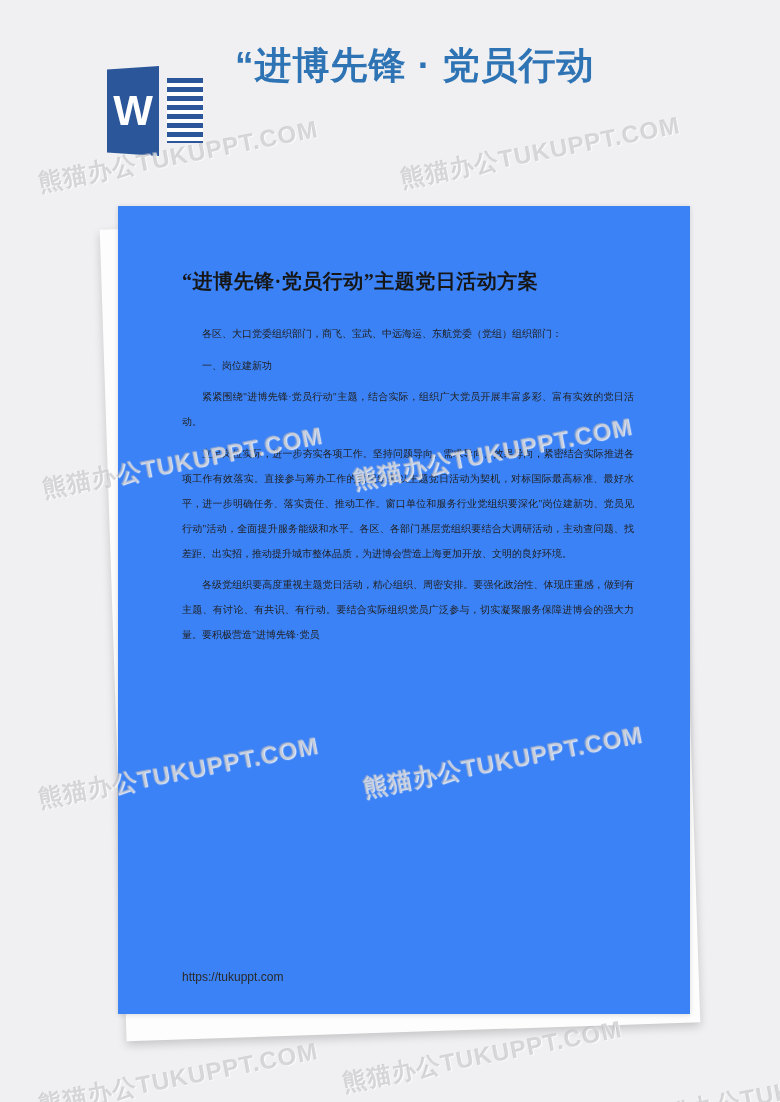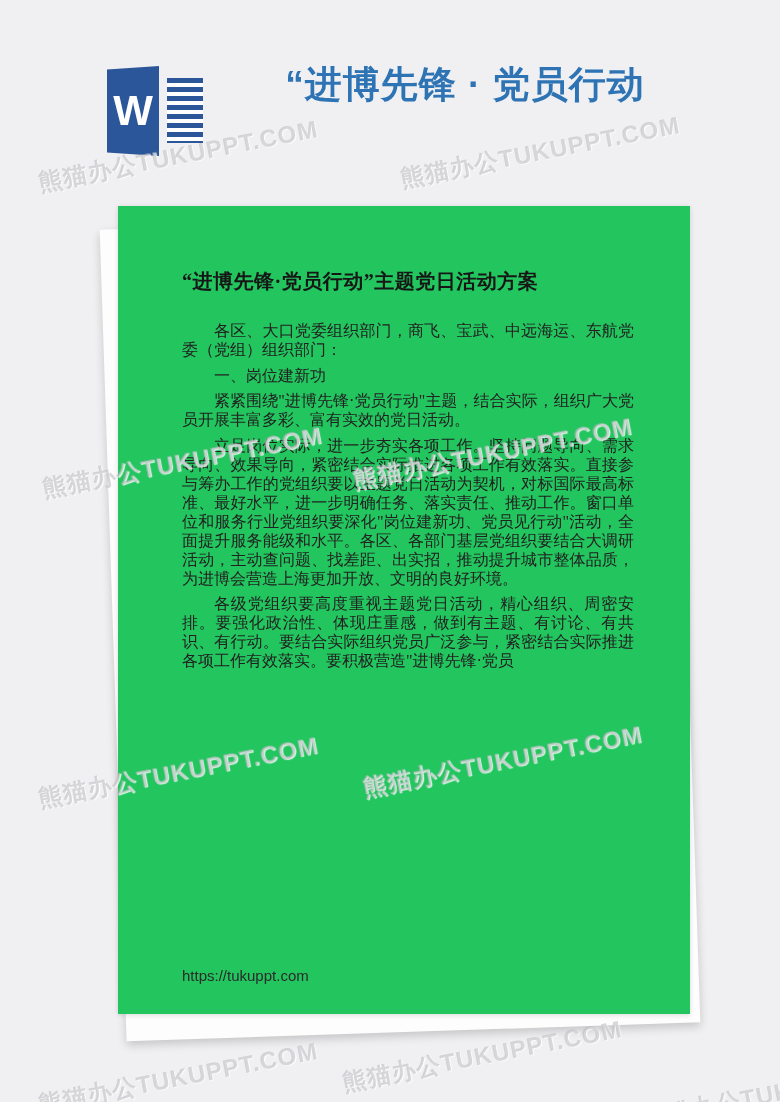--- a/index.html
+++ b/index.html
@@ -9,36 +9,36 @@
   
   .header{position:absolute;left:0;top:0;width:780px;height:190px;}
   .word-icon{position:absolute;left:107px;top:66px;width:98px;height:90px;}
   .word-icon .w-page{position:absolute;left:60px;top:12px;width:36px;height:65px;
       background:repeating-linear-gradient(to bottom,#2b579a 0px,#2b579a 5px,#ffffff 5px,#ffffff 9px);
       background-color:#2b579a;}
   .word-icon .w-cover{position:absolute;left:0;top:0;width:52px;height:90px;background:#2b579a;
       clip-path:polygon(0 4%,100% 0,100% 100%,0 96%);
       display:flex;align-items:center;justify-content:center;}
   .word-icon .w-cover span{color:#ffffff;font-size:42px;font-weight:bold;line-height:1;}
-  .header-title{position:absolute;left:235px;top:60px;width:460px;text-align:center;
+  .header-title{position:absolute;left:235px;top:41px;width:460px;
       color:#2e74b5;font-size:37px;line-height:50px;font-weight:600;letter-spacing:1px;}
 
   
   .sheet-back{position:absolute;left:113px;top:220px;width:574px;height:812px;background:#fdfdfd;
       transform:rotate(-1.9deg);box-shadow:0 4px 10px rgba(0,0,0,0.18);z-index:1;}
-  .sheet-front{position:absolute;left:118px;top:206px;width:572px;height:808px;background:#22c55e;
+  .sheet-front{position:absolute;left:118px;top:206px;width:572px;height:808px;background:#3b82f6;
       box-shadow:0 1px 5px rgba(0,0,0,0.14);z-index:2;}
 
   
   .doc-inner{position:absolute;left:64px;right:56px;top:62px;}
   .doc-title{font-family:"Liberation Serif","DejaVu Serif",serif;font-size:20px;font-weight:bold;
       color:#161616;margin:0 0 26px 0;letter-spacing:0.5px;}
-  .doc-para,.doc-heading{font-family:"Liberation Serif","DejaVu Serif",serif;font-size:16px;
-      line-height:19px;color:#212121;text-indent:2em;text-align:justify;margin:0 0 6.5px 0;}
-  .page-footer-link{position:absolute;left:64px;bottom:30px;font-size:15px;color:#2a2a2a;
+  .doc-para,.doc-heading{font-family:"Liberation Serif","DejaVu Serif",serif;font-size:10px;
+      line-height:25px;color:#212121;text-indent:2em;text-align:justify;margin:0 0 6.5px 0;}
+  .page-footer-link{position:absolute;left:64px;bottom:30px;font-size:12px;color:#2a2a2a;
       font-family:"Liberation Sans",sans-serif;}
 
   
   .wm{position:absolute;white-space:nowrap;transform:rotate(-11deg);font-size:24px;font-weight:bold;
       letter-spacing:1px;color:rgba(178,178,184,0.5);text-shadow:1px 1px 1px rgba(255,255,255,0.85);
       z-index:9;pointer-events:none;}
   .wm1{left:36px;top:140px;}  .wm2{left:398px;top:136px;}
   .wm3{left:40px;top:446px;}  .wm4{left:350px;top:437px;}
   .wm5{left:36px;top:756px;}  .wm6{left:360px;top:745px;}
   .wm7{left:36px;top:1062px;} .wm8{left:340px;top:1040px;}
@@ -63,21 +63,21 @@
 
   <div class="sheet-back"></div>
   <div class="sheet-front">
     <div class="doc-inner">
       <h1 class="doc-title">“进博先锋·党员行动”主题党日活动方案</h1>
       <div id="doc-body">
           <p class="doc-para">各区、大口党委组织部门，商飞、宝武、中远海运、东航党委（党组）组织部门：</p>
           <p class="doc-heading">一、岗位建新功</p>
           <p class="doc-para">紧紧围绕"进博先锋·党员行动"主题，结合实际，组织广大党员开展丰富多彩、富有实效的党日活动。</p>
           <p class="doc-para">立足岗位实际，进一步夯实各项工作。坚持问题导向、需求导向、效果导向，紧密结合实际推进各项工作有效落实。直接参与筹办工作的党组织要以主题党日活动为契机，对标国际最高标准、最好水平，进一步明确任务、落实责任、推动工作。窗口单位和服务行业党组织要深化"岗位建新功、党员见行动"活动，全面提升服务能级和水平。各区、各部门基层党组织要结合大调研活动，主动查问题、找差距、出实招，推动提升城市整体品质，为进博会营造上海更加开放、文明的良好环境。</p>
-          <p class="doc-para">各级党组织要高度重视主题党日活动，精心组织、周密安排。要强化政治性、体现庄重感，做到有主题、有讨论、有共识、有行动。要结合实际组织党员广泛参与，紧密结合实际推进各项工作有效落实。要积极营造"进博先锋·党员</p>
+          <p class="doc-para">各级党组织要高度重视主题党日活动，精心组织、周密安排。要强化政治性、体现庄重感，做到有主题、有讨论、有共识、有行动。要结合实际组织党员广泛参与，切实凝聚服务保障进博会的强大力量。要积极营造"进博先锋·党员</p>
         </div>
     </div>
     <div class="page-footer-link">https://tukuppt.com</div>
   </div>
 
   <span class="wm wm1">熊猫办公TUKUPPT.COM</span>
   <span class="wm wm2">熊猫办公TUKUPPT.COM</span>
   <span class="wm wm3">熊猫办公TUKUPPT.COM</span>
   <span class="wm wm4">熊猫办公TUKUPPT.COM</span>
   <span class="wm wm5">熊猫办公TUKUPPT.COM</span>

